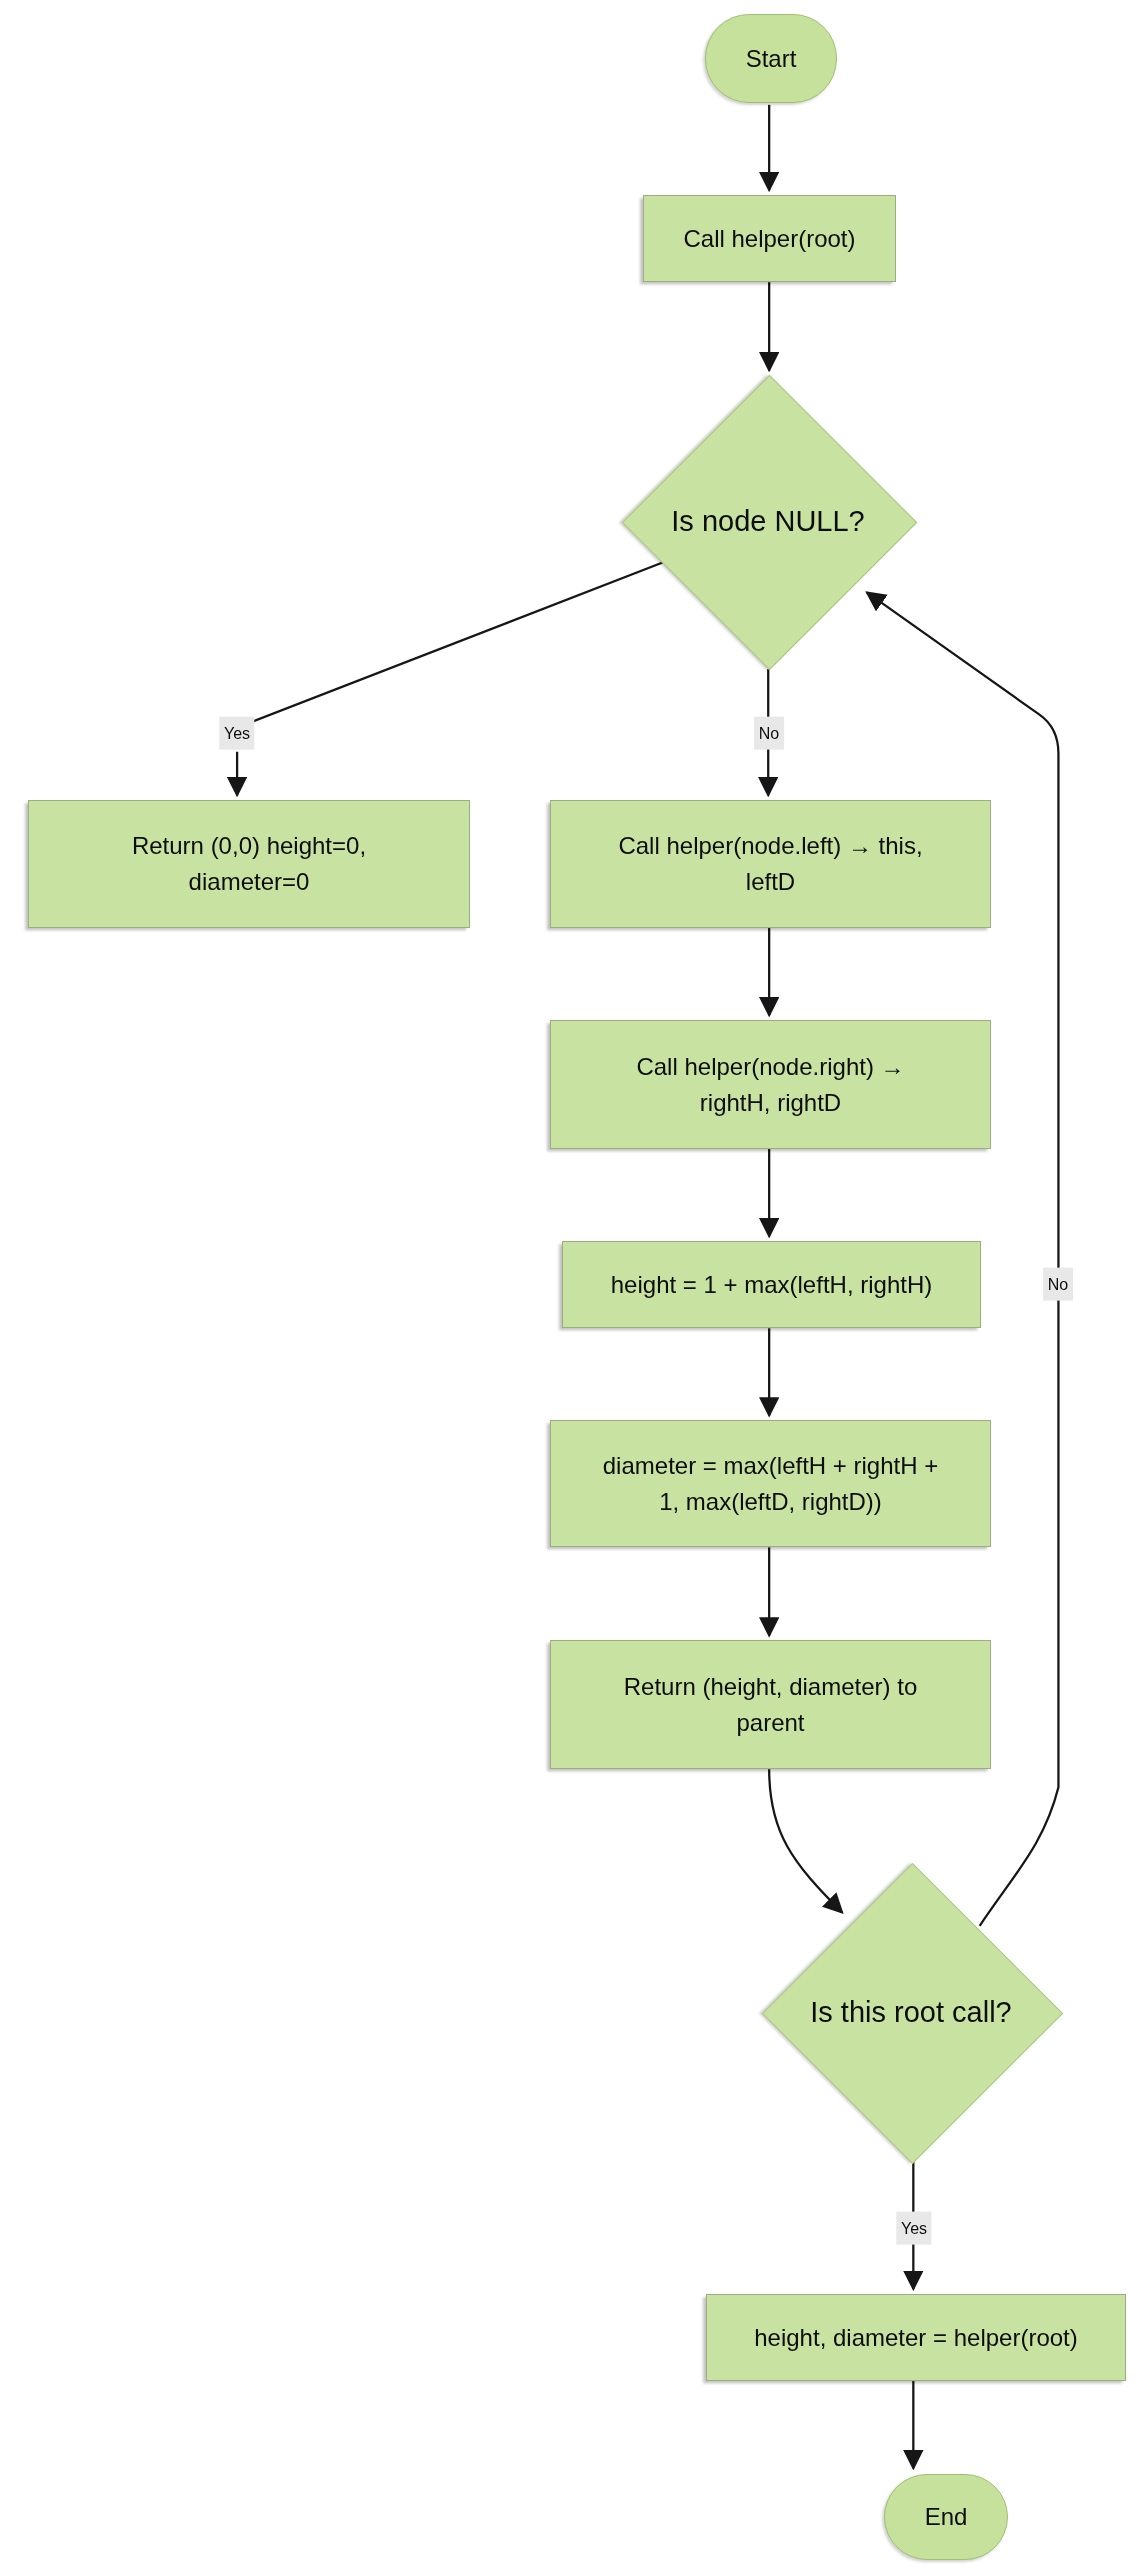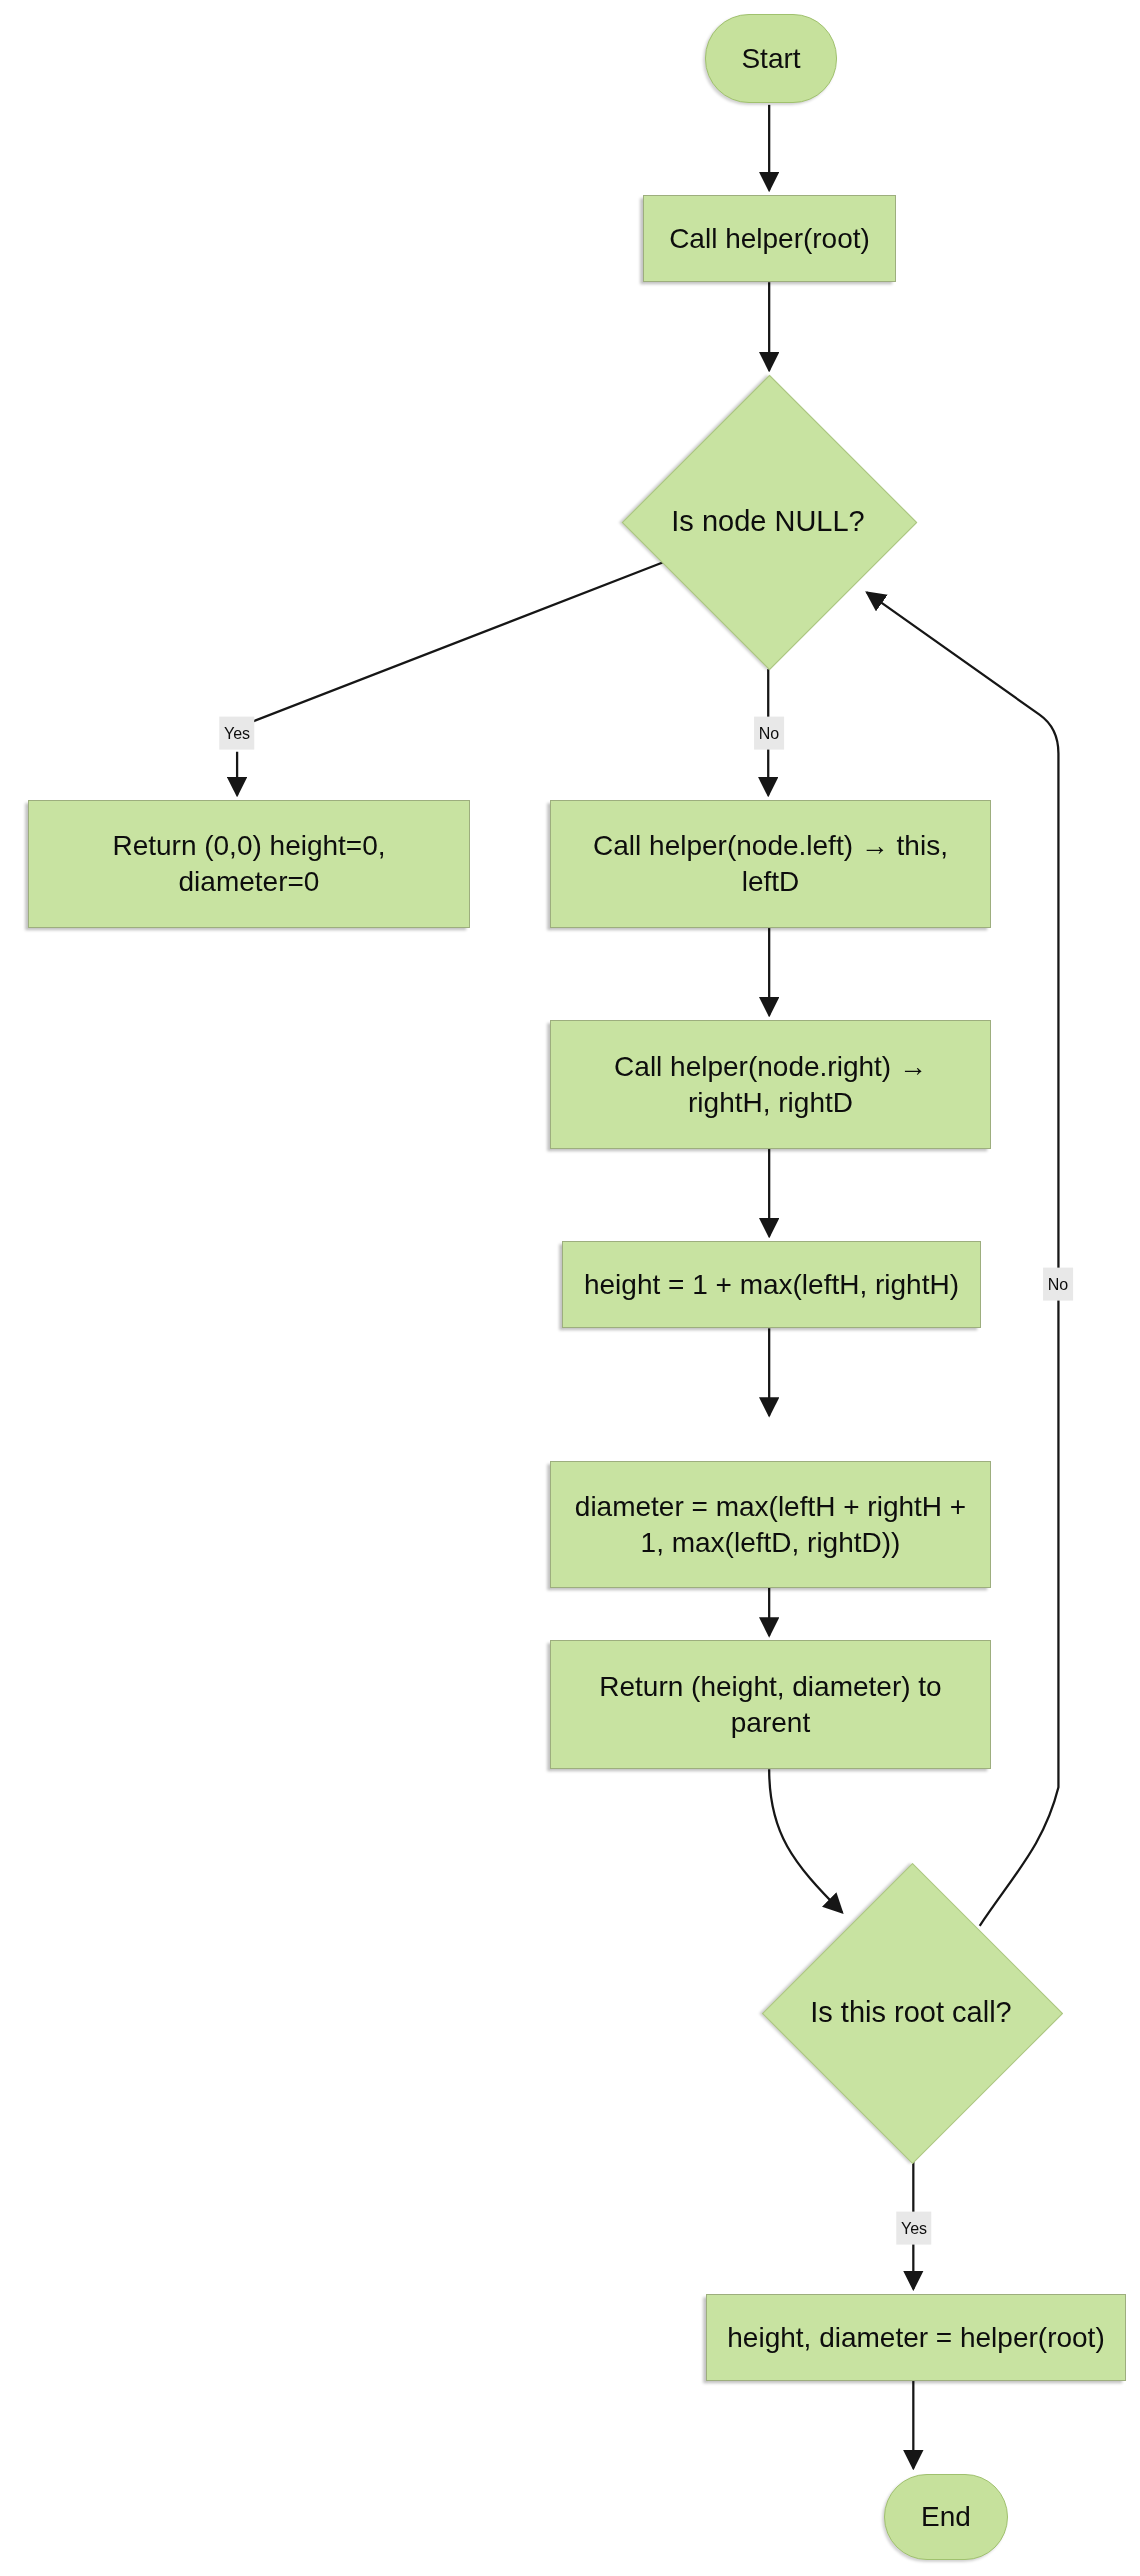--- a/index.html
+++ b/index.html
@@ -11,21 +11,21 @@
   .canvas{
     position:relative; width:1140px; height:2576px; overflow:hidden;
     background:var(--background);
     font-family:"Liberation Sans", sans-serif; color:var(--text);
   }
   .edges{position:absolute;left:0;top:0;width:1140px;height:2576px;}
   .edge{fill:none;stroke:var(--edge);stroke-width:2.4px;}
   .arrowhead{fill:var(--edge);stroke:none;}
   .node{
     position:absolute; display:flex; align-items:center; justify-content:center;
-    text-align:center; font-size:28px; line-height:36px;
+    text-align:center; font-size:24px; line-height:36px;
   }
   .node .lbl{white-space:pre-line; padding:0 13.3px;}
   .process{
     background:var(--node-fill);
     border:1.5px solid var(--node-border);
     box-shadow:-2.8px 2.8px 2.8px rgba(0,0,0,0.25);
   }
   .terminal{
     background:var(--terminal-fill);
     border:1.9px solid var(--terminal-border);
@@ -103,21 +103,21 @@
 
   <div class="node process" style="left:550px;top:1020px;width:439px;height:127px;">
     <span class="lbl">Call helper(node.right) →
 rightH, rightD</span>
   </div>
 
   <div class="node process" style="left:562px;top:1241px;width:417px;height:85px;">
     <span class="lbl">height = 1 + max(leftH, rightH)</span>
   </div>
 
-  <div class="node process" style="left:550px;top:1420px;width:439px;height:125px;margin-top:41px;">
+  <div class="node process" style="left:550px;top:1420px;width:439px;height:125px;">
     <span class="lbl">diameter = max(leftH + rightH +
 1, max(leftD, rightD))</span>
   </div>
 
   <div class="node process" style="left:550px;top:1640px;width:439px;height:127px;">
     <span class="lbl">Return (height, diameter) to
 parent</span>
   </div>
 
   <div class="diamond-box" style="left:762px;top:1863px;width:298px;height:298px;">

